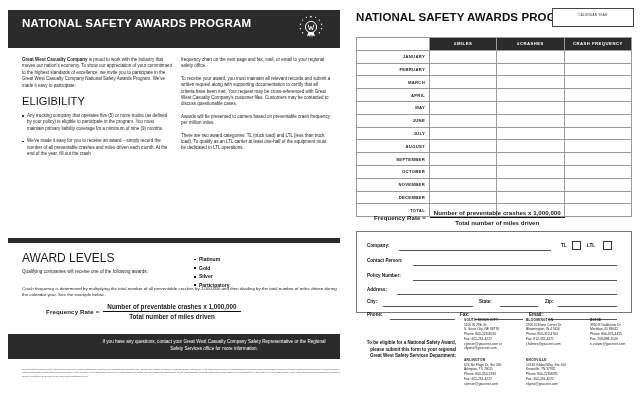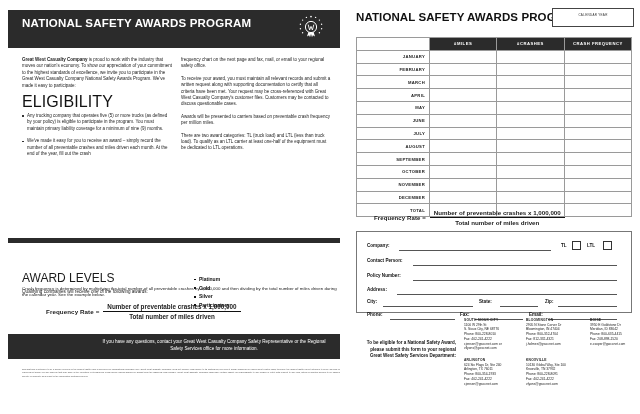--- a/index.html
+++ b/index.html
@@ -24,35 +24,35 @@
     font-size:11.5px;font-weight:bold;line-height:12.6px;letter-spacing:.2px;
   }
   .hdr-seal{position:absolute;right:14px;top:4px;width:30px;height:30px;}
 
   .col-l{position:absolute;left:22px;top:57px;width:150px;}
   .col-r{position:absolute;left:181px;top:57px;width:150px;}
 
   .p{font-size:4.5px;line-height:6.4px;margin:0 0 6px 0;text-align:left;color:#222;}
   .p b{font-weight:bold;}
   h2.sect{
-    font-size:16px;font-weight:normal;letter-spacing:.1px;
+    font-size:11px;font-weight:normal;letter-spacing:.1px;
     margin:6px 0 5px 0;line-height:13px;color:#111;
   }
   ul.bul{margin:0;padding:0;list-style:none;}
   ul.bul li{
     position:relative;padding-left:5px;font-size:4.5px;line-height:6.4px;
     margin-bottom:6px;color:#222;
   }
   ul.bul li:before{
     content:"";position:absolute;left:0;top:2.4px;width:1.6px;height:1.6px;background:#333;
   }
 
   .rule-dark{position:absolute;left:8px;top:238px;width:332px;height:5px;background:#2b2b2b;}
 
-  .awards-wrap{position:absolute;left:22px;top:252px;width:318px;margin-top:20px;}
+  .awards-wrap{position:absolute;left:22px;top:252px;width:318px;}
   .awards-left{float:left;width:150px;}
   .awards-right{float:left;width:120px;margin-left:22px;padding-top:3px;}
   h2.awards-h{font-size:12px;font-weight:normal;margin:0 0 4px 0;line-height:13px;}
   .awards-sub{font-size:4.6px;line-height:6.4px;color:#222;}
   ul.lvl{margin:0;padding:0;list-style:none;}
   ul.lvl li{
     position:relative;padding-left:5px;font-size:5px;font-weight:bold;
     line-height:8.6px;color:#111;
   }
   ul.lvl li:before{content:"";position:absolute;left:0;top:3.6px;width:1.8px;height:1.8px;background:#111;}

